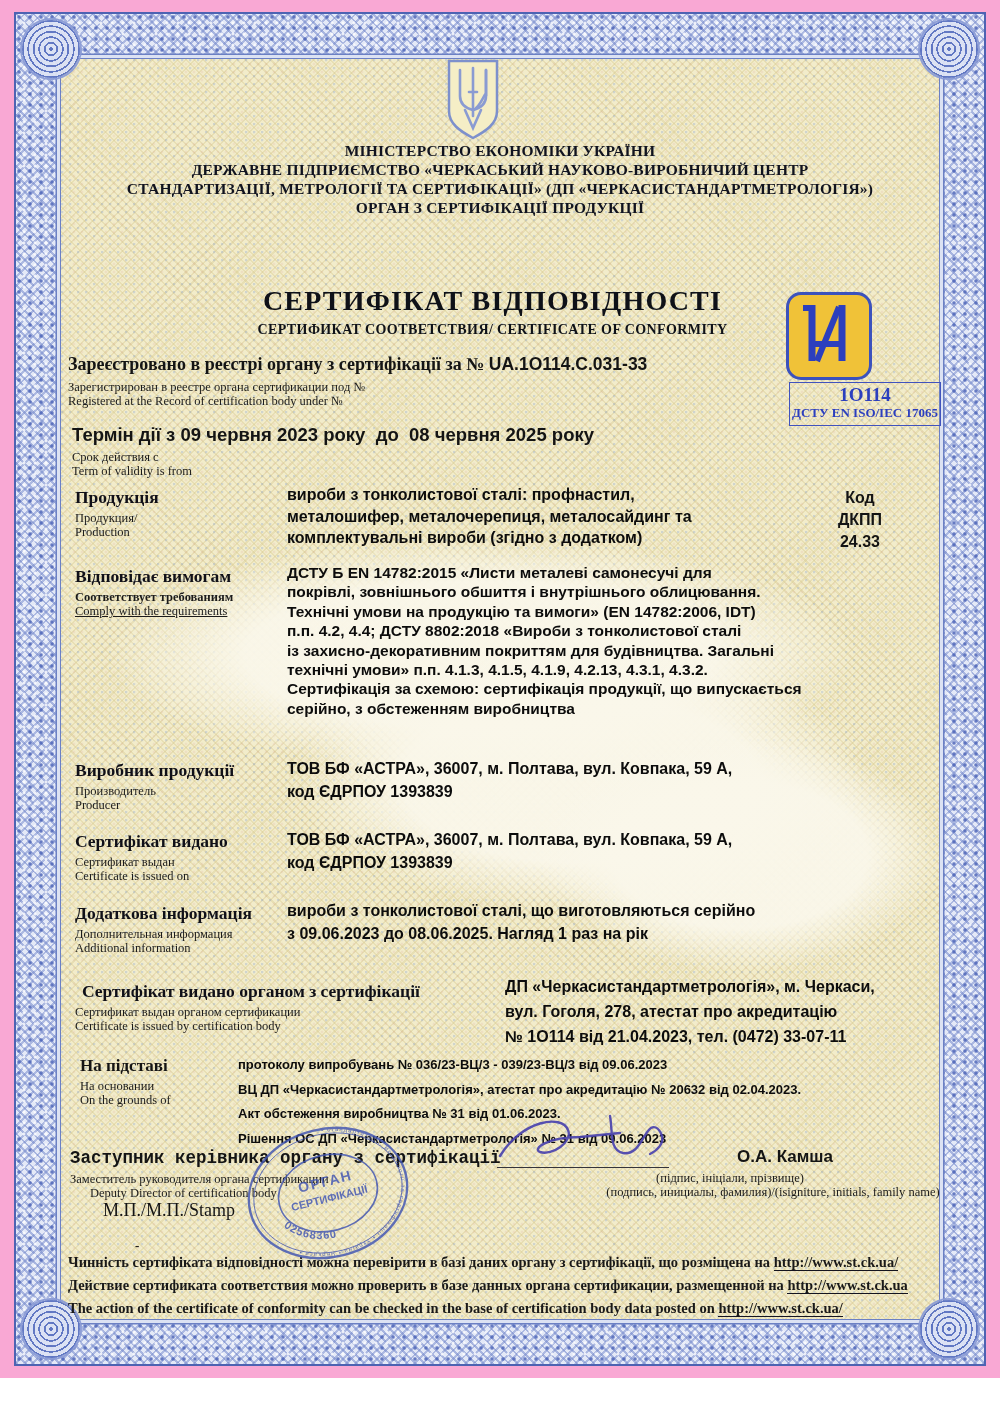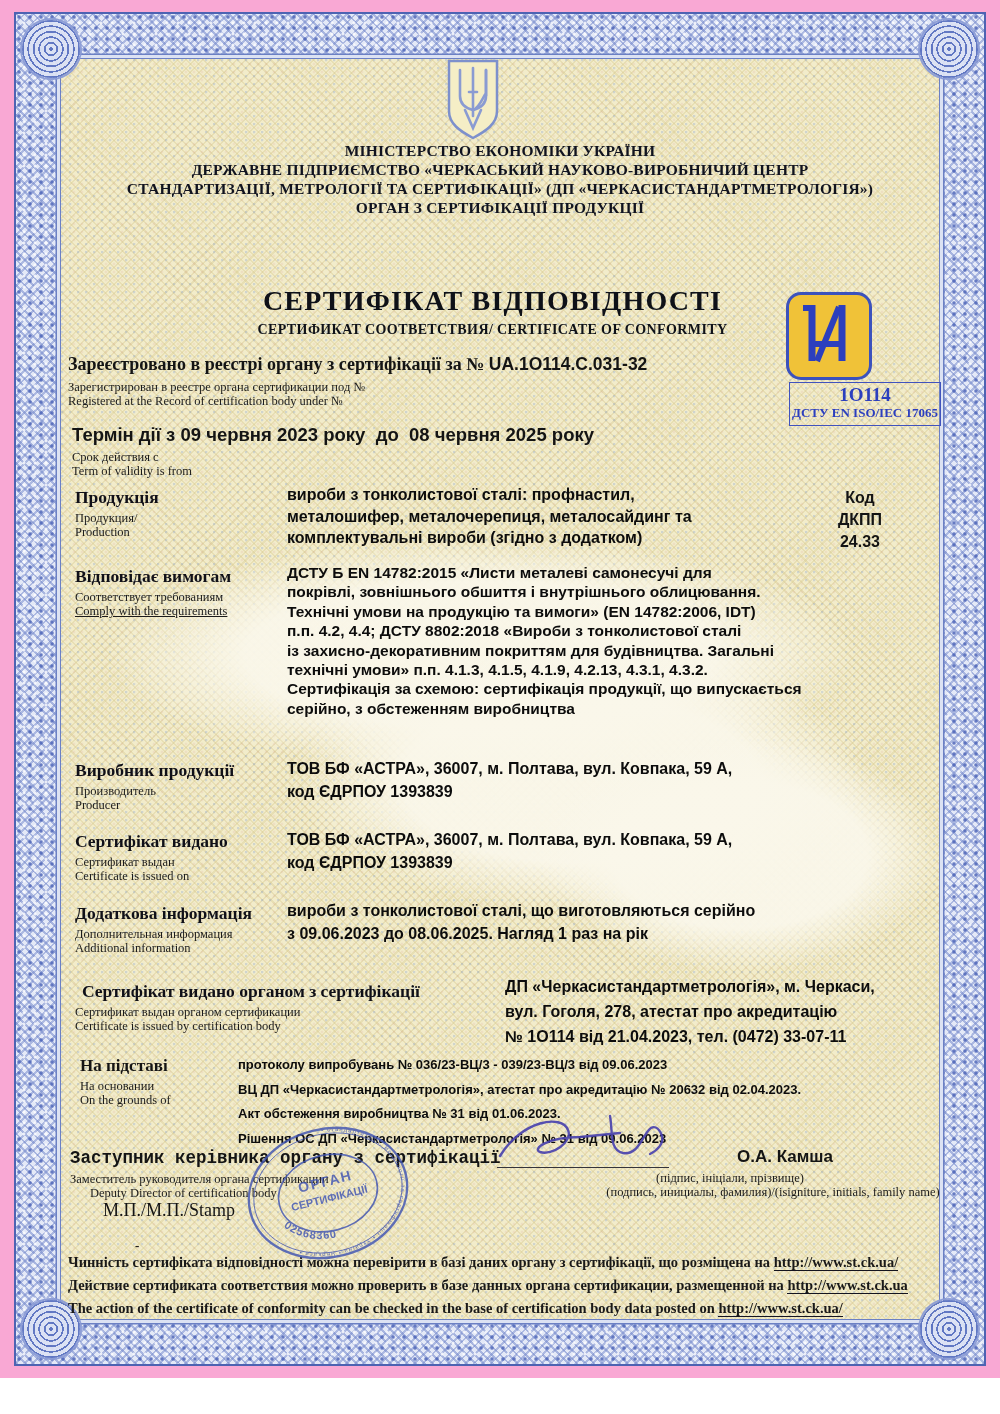--- a/index.html
+++ b/index.html
@@ -95,21 +95,21 @@
         <path d="M53 10 V66" stroke-width="7"></path>
       </g>
     </svg>
   </div>
   <div class="txt" style="left:789px;top:382px;width:150px;height:42px;border:1.5px solid #4053be;text-align:center;">
     <div class="serifB blue" style="font-size:19px;line-height:21px;margin-top:1px;">1О114</div>
     <div class="serifB blue" style="font-size:13px;line-height:15px;">ДСТУ EN ISO/ІЕС 17065</div>
   </div>
 
   <div class="txt" style="left:68px;top:354px;font-size:18px;">
-    <span class="serifB">Зареєстровано в реєстрі органу з сертифікації за № </span><span class="sansB" style="font-size:17.5px;">UA.1О114.С.031-32</span>
+    <span class="serifB">Зареєстровано в реєстрі органу з сертифікації за № </span><span class="sansB" style="font-size:17.5px;">UA.1О114.С.031-33</span>
   </div>
   <div class="txt serifR small" style="left:68px;top:380px;">Зарегистрирован в реестре органа сертификации под №</div>
   <div class="txt serifR small" style="left:68px;top:394px;">Registered at the Record of certification body under №</div>
 
   <div class="txt sansB pre" style="left:72px;top:424px;font-size:18.5px;">Термін дії з 09 червня 2023 року  до  08 червня 2025 року</div>
   <div class="txt serifR small" style="left:72px;top:450px;">Срок действия с</div>
   <div class="txt serifR small" style="left:72px;top:464px;">Term of validity is from</div>
 
   <div class="txt serifB lbl" style="left:75px;top:487px;">Продукція</div>
   <div class="txt serifR small" style="left:75px;top:511px;">Продукция/</div>
@@ -117,21 +117,21 @@
   <div class="txt sansB val" style="left:287px;top:484px;width:500px;">вироби з тонколистової сталі: профнастил,
 металошифер, металочерепиця, металосайдинг та
 комплектувальні вироби (згідно з додатком)</div>
   <div class="txt sansB" style="left:815px;top:487px;width:90px;text-align:center;font-size:16px;line-height:22px;">
     <div>Код</div>
     <div>ДКПП</div>
     <div>24.33</div>
   </div>
 
   <div class="txt serifB lbl" style="left:75px;top:566px;">Відповідає вимогам</div>
-  <div class="txt serifR small" style="left:75px;top:590px;">Соответствует требованиям</div>
+  <div class="txt serifR small" style="left:75px;top:590px;font-weight:bold;">Соответствует требованиям</div>
   <div class="txt serifR small" style="left:75px;top:604px;text-decoration:underline;">Comply with the requirements</div>
   <div class="txt sansB val" style="left:287px;top:563px;width:600px;font-size:15.5px;line-height:19.4px;">ДСТУ Б EN 14782:2015 «Листи металеві самонесучі для
 покрівлі, зовнішнього обшиття і внутрішнього облицювання.
 Технічні умови на продукцію та вимоги» (EN 14782:2006, IDT)
 п.п. 4.2, 4.4; ДСТУ 8802:2018 «Вироби з тонколистової сталі
 із захисно-декоративним покриттям для будівництва. Загальні
 технічні умови» п.п. 4.1.3, 4.1.5, 4.1.9, 4.2.13, 4.3.1, 4.3.2.
 Сертифікація за схемою: сертифікація продукції, що випускається
 серійно, з обстеженням виробництва</div>
 

